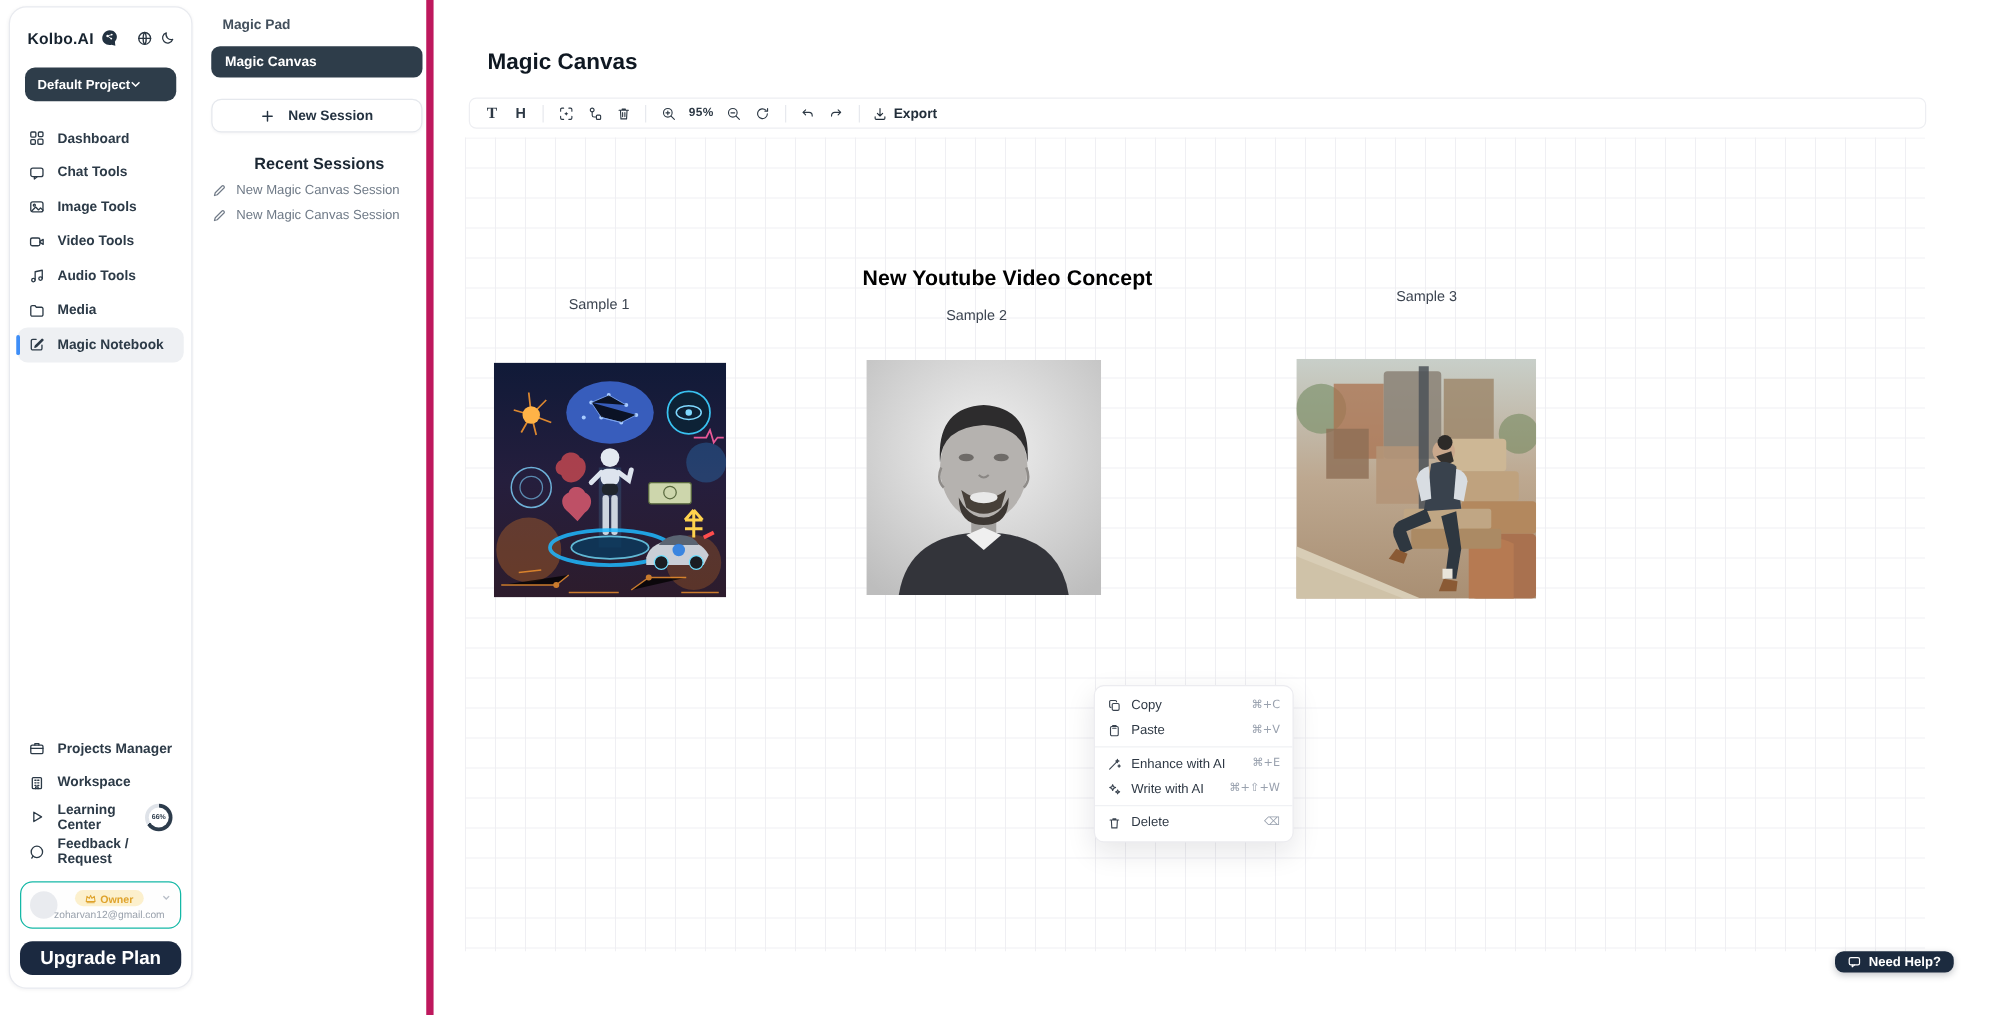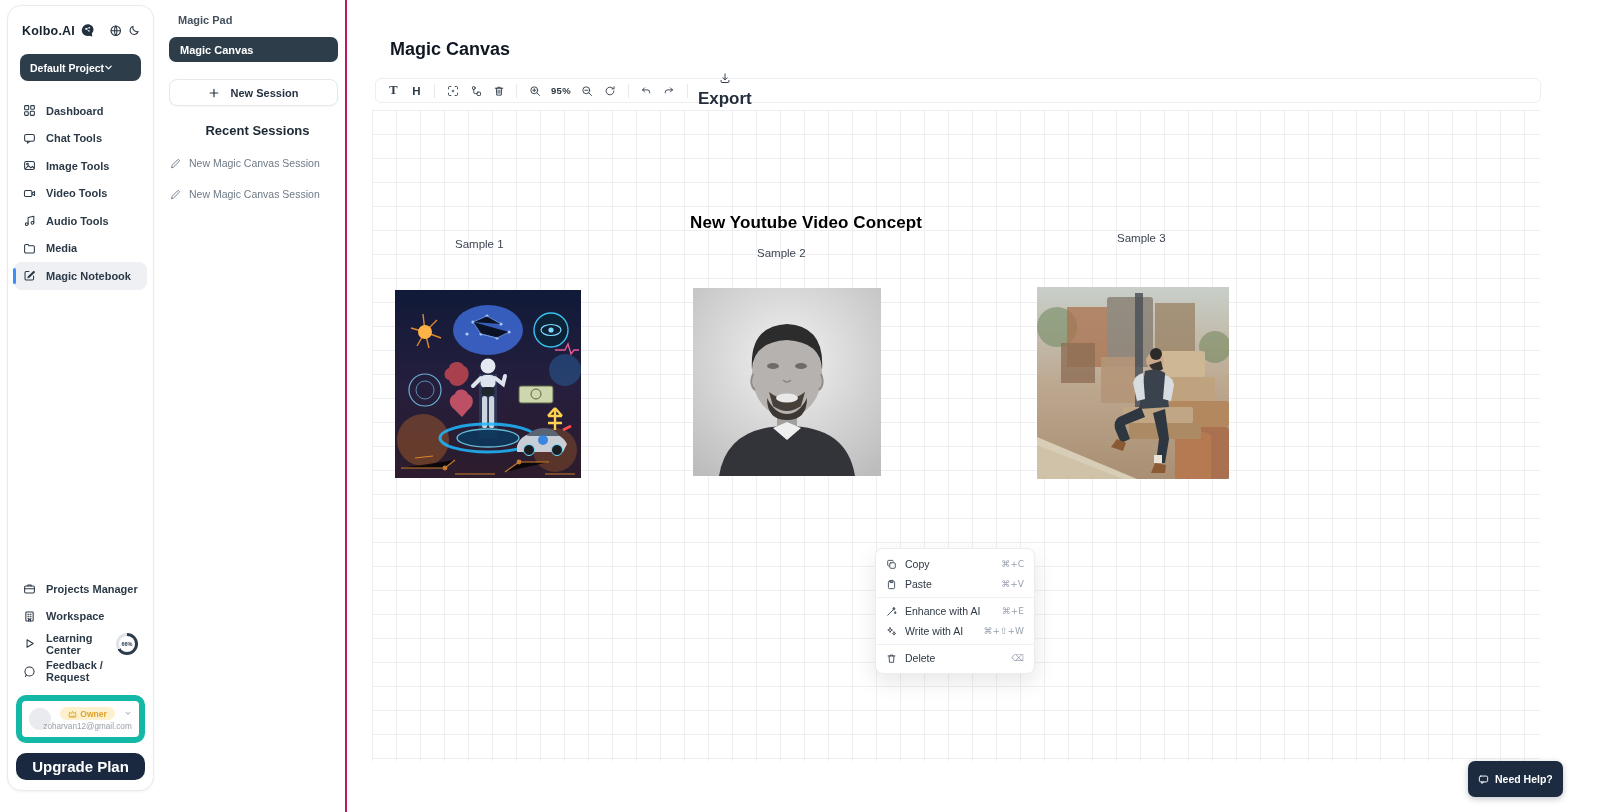--- a/index.html
+++ b/index.html
@@ -14,47 +14,47 @@
   .brand-row .sp { flex:1; }
   .icon-btn { background:none; border:none; color:#2a3642; cursor:pointer; padding:0; display:flex; }
   .project-btn { margin:16px 12px 0; width:calc(100% - 24px); height:27px; background:#2e3d4a; border:none; border-radius:8px; color:#fff; font-size:10.5px; font-weight:700; display:flex; align-items:center; justify-content:flex-start; padding:0 10px; cursor:pointer; font-family:inherit; }
   .nav { margin-top:16px; padding:0 6px; display:flex; flex-direction:column; }
   .nav-item { position:relative; display:flex; align-items:center; gap:10px; height:27.5px; padding:0 9px; border-radius:8px; font-size:11px; font-weight:600; color:#2c3a47; cursor:pointer; background:none; border:none; font-family:inherit; text-align:left; }
   .nav-item.active { background:#eef0f3; }
   .nav-item.active::before { content:""; position:absolute; left:-1px; top:6px; bottom:6px; width:2.5px; border-radius:2px; background:#3e8ef7; }
   .sidebar-bottom { position:absolute; left:6px; right:6px; bottom:10px; }
   .ring { margin-left:2px; width:22px; height:22px; border-radius:50%; background:conic-gradient(#2d3c4c 0 238deg,#dfe3e9 238deg 360deg); display:flex; align-items:center; justify-content:center; flex:none; }
   .ring i { width:16px; height:16px; border-radius:50%; background:#fff; display:flex; align-items:center; justify-content:center; font-style:normal; font-size:5.6px; font-weight:700; color:#2d3c4c; }
-  .user-card { margin:10px 2px 0; border:6px solid #14b8a6; background:#fefefe; border-radius:10px; padding:6px 7px; display:flex; align-items:center; gap:7px; cursor:pointer; }
+  .user-card { margin:10px 2px 0; border:1px solid #14b8a6; background:#fefefe; border-radius:10px; padding:6px 7px; display:flex; align-items:center; gap:7px; cursor:pointer; }
   .avatar { width:22px; height:22px; border-radius:50%; background:#e9ebef; flex:none; }
   .user-col { display:flex; flex-direction:column; align-items:center; gap:2px; flex:1; min-width:0; }
   .owner-pill { display:flex; align-items:center; gap:3px; background:#fcf0cd; color:#dfa32c; border-radius:9px; padding:1.5px 8px; font-size:8.5px; font-weight:800; }
   .user-email { font-size:8.2px; color:#99a1ac; white-space:nowrap; }
   .card-chev { color:#b9bfc8; align-self:flex-start; margin-top:2px; }
   .upgrade-btn { margin-top:10px; width:calc(100% - 4px); margin-left:2px; height:27px; background:#1b2940; color:#fff; border:none; border-radius:10px; font-size:15px; font-weight:700; cursor:pointer; font-family:inherit; }
 
   
-  .panel { position:absolute; left:155px; top:0; width:192px; height:812px; background:#fff; border-right:2px solid #be185d; }
+  .panel { position:absolute; left:155px; top:0; width:192px; height:812px; background:#fff; border-right:6px solid #be185d; }
   .panel-plain { margin:14px 0 0 23px; font-size:11px; font-weight:600; color:#43505d; cursor:pointer; background:none; border:none; font-family:inherit; }
   .panel-active { margin:9px 9px 0 14px; width:169px; height:25px; background:#2e3d4a; border:none; border-radius:7px; color:#fff; font-size:11px; font-weight:700; display:flex; align-items:center; padding:0 11px; cursor:pointer; font-family:inherit; }
   .new-session { margin:17px 9px 0 14px; width:169px; height:27px; background:#fff; border:1px solid #e5e8ed; border-radius:8px; box-shadow:0 1px 2px rgba(16,24,40,.04); display:flex; align-items:center; justify-content:center; gap:12px; font-size:11px; font-weight:600; color:#243240; cursor:pointer; font-family:inherit; }
   .recent-title { margin:17px 0 0 15px; font-size:13px; font-weight:800; color:#1b2733;text-align:center; }
-  .recent-row { margin:19px 0 0 15px; display:flex; align-items:center; gap:8px; font-size:10.5px; color:#6f7a87; cursor:pointer; background:none; border:none; font-family:inherit; }
+  .recent-row { margin:8px 0 0 15px; display:flex; align-items:center; gap:8px; font-size:10.5px; color:#6f7a87; cursor:pointer; background:none; border:none; font-family:inherit; }
 
   
   .main { position:absolute; left:347px; top:0; right:0; bottom:0; background:#fff; }
   .page-title { position:absolute; left:43px; top:39px; font-size:18px; font-weight:800; color:#0f1822; }
   .toolbar { position:absolute; left:28px; top:78px; width:1166px; height:25px; background:#fff; border:1px solid #edeef2; border-radius:6px; display:flex; align-items:center; padding:0 6px; }
   .tb-btn { width:23px; height:21px; display:flex; align-items:center; justify-content:center; background:none; border:none; color:#2d3945; cursor:pointer; border-radius:4px; font-family:inherit; }
   .tb-btn svg { width:12px; height:12px; stroke:currentColor; fill:none; stroke-width:1.2; stroke-linecap:round; stroke-linejoin:round; }
   .tb-T { font-family:"Liberation Serif", serif; font-size:12.5px; font-weight:600; }
   .tb-H { font-size:11.5px; font-weight:600; }
   .tb-zoom { font-size:9.5px; font-weight:600; color:#2d3945; padding:0 5px; letter-spacing:.3px; }
   .tb-div { width:1px; height:14px; background:#e7e9ee; margin:0 6px; }
-  .tb-export { display:flex; align-items:center; gap:5px; background:none; border:none; color:#222e3a; font-size:17px; font-weight:600; cursor:pointer; padding:0 4px; font-family:inherit;flex-direction:column; }
+  .tb-export { display:flex; align-items:center; gap:5px; background:none; border:none; color:#222e3a; font-size:11px; font-weight:600; cursor:pointer; padding:0 4px; font-family:inherit; }
   .tb-export svg { width:12px; height:12px; stroke:currentColor; fill:none; stroke-width:1.2; stroke-linecap:round; stroke-linejoin:round; }
 
   .canvas { position:absolute; left:25px; top:110px; width:1168px; height:651px; background-color:#fff;
     background-image:linear-gradient(#efeff3 1px, transparent 1px), linear-gradient(90deg, #efeff3 1px, transparent 1px);
     background-size:24px 24px; }
   .canvas-heading { position:absolute; left:318px; top:63px; font-size:17px; font-weight:700; color:#000; letter-spacing:.1px;margin-top:40px; }
   .sample { position:absolute; font-size:11.5px; color:#3c4450; }
   .s1 { left:83px; top:128px; } .s2 { left:385px; top:137px; } .s3 { left:745px; top:122px; }
   .cimg { position:absolute; overflow:hidden; }
   .i1 { left:23px; top:180px; width:186px; height:188px; }
@@ -62,21 +62,21 @@
   .i3 { left:665px; top:177px; width:192px; height:192px; }
 
   
   .ctx { position:absolute; left:503px; top:438px; width:160px; background:#fff; border:1px solid #ececf0; border-radius:8px; box-shadow:0 8px 22px rgba(16,24,40,.10); padding:3px 0; }
   .ctx-group { padding:2px 0; }
   .ctx-sep { height:1px; background:#f0f1f4; margin:1px 0; }
   .ctx-row { display:flex; align-items:center; gap:8px; height:20px; padding:0 10px; font-size:10.5px; color:#2e3844; cursor:pointer; width:100%; background:none; border:none; font-family:inherit; }
   .ctx-row svg { width:11px; height:11px; stroke:#39434f; fill:none; stroke-width:1.3; stroke-linecap:round; stroke-linejoin:round; flex:none; }
   .ctx-key { margin-left:auto; font-size:9px; color:#99a1ae; font-family:"DejaVu Sans", sans-serif; }
 
-  .help-btn { position:absolute; left:1468px; top:761px; height:36px; background:#1c2b3f; border:none; border-radius:7px; color:#fff; display:flex; align-items:center; gap:6px; padding:0 10px; font-size:10.5px; font-weight:700; cursor:pointer; font-family:inherit; box-shadow:0 2px 6px rgba(16,24,40,.25); }
+  .help-btn { position:absolute; left:1468px; top:761px; height:17px; background:#1c2b3f; border:none; border-radius:7px; color:#fff; display:flex; align-items:center; gap:6px; padding:0 10px; font-size:10.5px; font-weight:700; cursor:pointer; font-family:inherit; box-shadow:0 2px 6px rgba(16,24,40,.25); }
   .help-btn svg { width:11px; height:11px; stroke:#fff; fill:none; stroke-width:1.4; stroke-linecap:round; stroke-linejoin:round; }
 </style>
 </head>
 <body>
 
 <aside class="sidebar">
   <div class="brand-row">
     <span class="brand">Kolbo.AI</span>
     <span>
       <svg width="15" height="15" viewBox="0 0 16 16">

